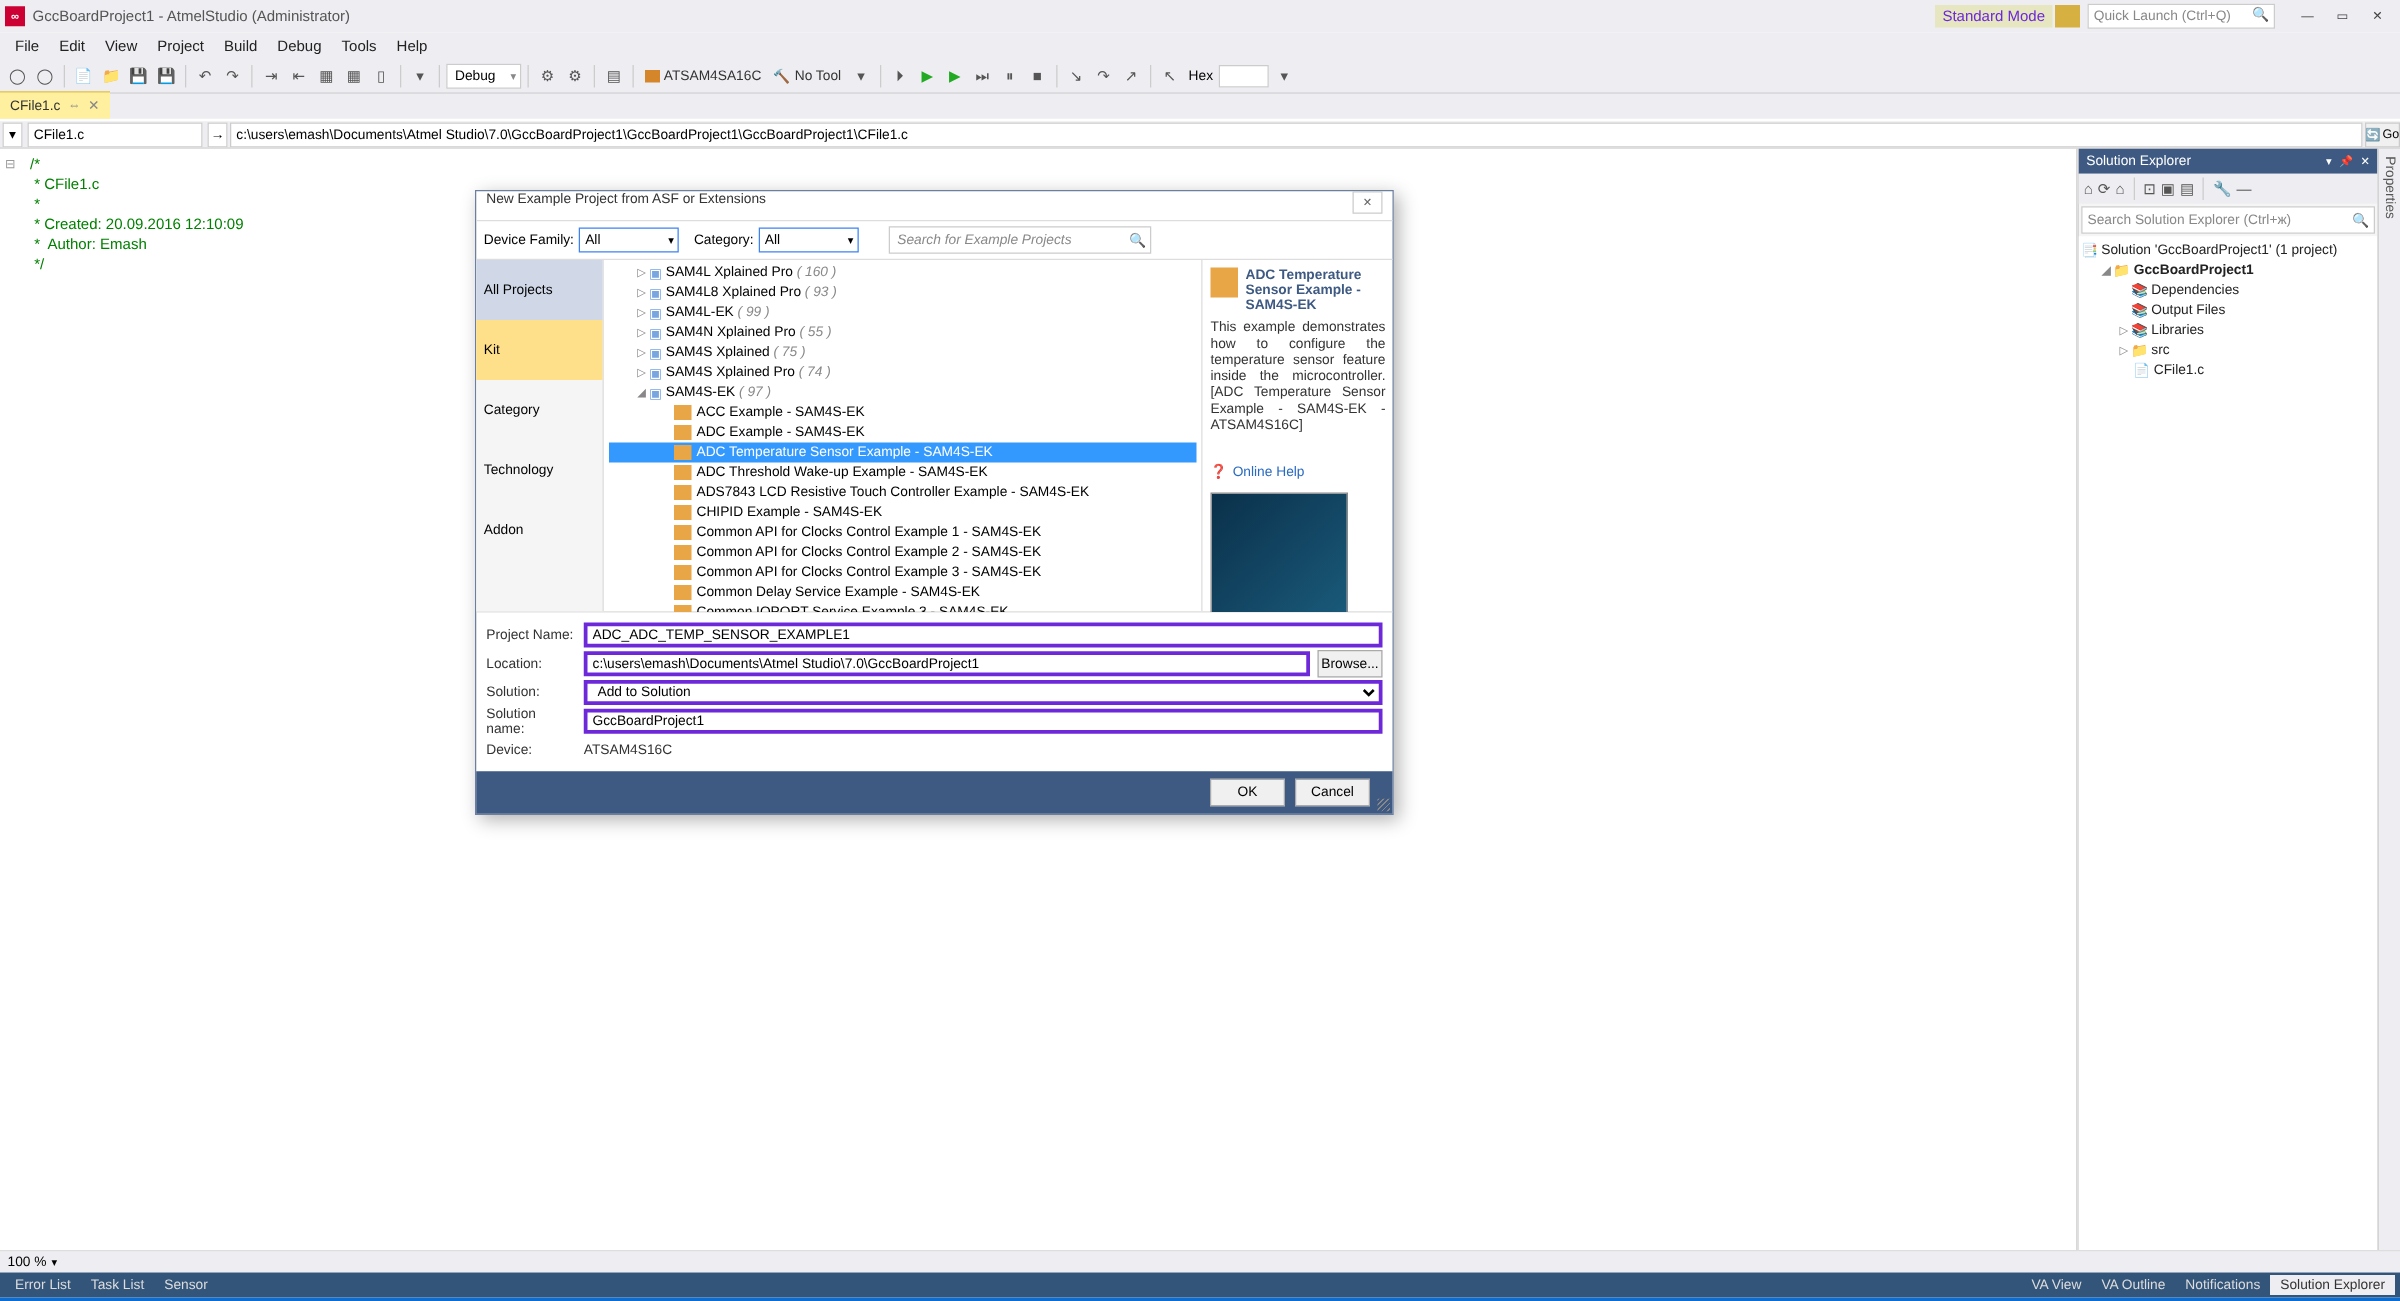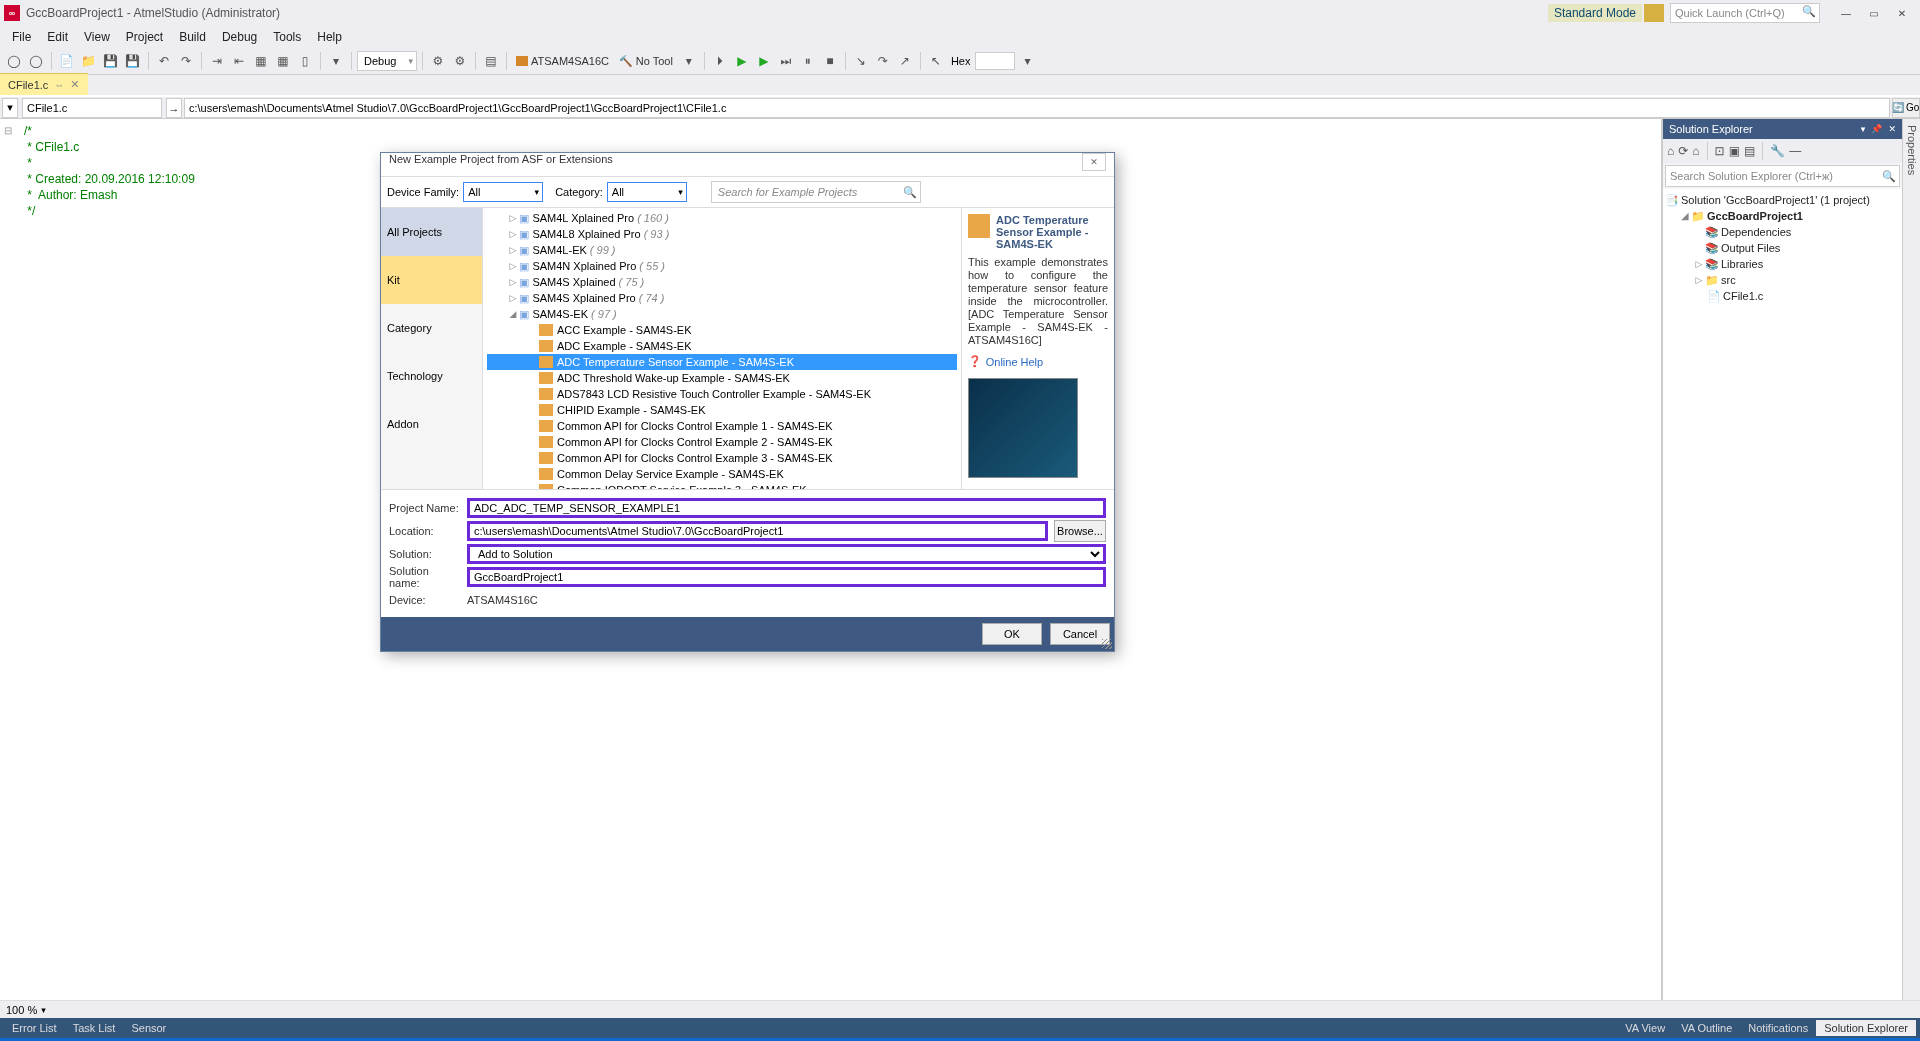--- a/index.html
+++ b/index.html
@@ -3,21 +3,21 @@
 <meta charset="utf-8">
 <style>
 * { margin: 0; padding: 0; box-sizing: border-box; font-family: "Segoe UI", Tahoma, sans-serif; }
 body { background: #fff; font-size: 12px; overflow: hidden; width: 1920px; height: 1041px; position: relative; }
 
 
 .title-bar { height: 26px; background: #eeeef2; display: flex; align-items: center; padding: 0 4px; }
 .title-bar .app-icon { width: 16px; height: 16px; background: #c03; margin-right: 6px; display: inline-flex; align-items: center; justify-content: center; color: #fff; font-size: 9px; font-weight: bold; }
 .title-bar .title-text { flex: 1; color: #555; font-size: 12px; }
 .title-right { display: flex; align-items: center; gap: 2px; }
-.std-mode { background: #e6e6c0; padding: 2px 6px; color: #0c4a6e; }
+.std-mode { background: #e6e6c0; padding: 2px 6px; color: #6d28d9; }
 .std-btn { width: 20px; height: 18px; background: #d6b040; }
 .quick-launch { width: 150px; height: 20px; border: 1px solid #ccc; background: #fff; font-size: 11px; padding: 0 18px 0 4px; color: #888; margin-left: 4px; position: relative; display: flex; align-items: center; }
 .quick-launch::after { content: "🔍"; position: absolute; right: 3px; top: 1px; font-size: 11px; color: #888; }
 .win-btns { display: flex; margin-left: 10px; }
 .win-btn { width: 28px; height: 20px; display: flex; align-items: center; justify-content: center; color: #444; font-size: 10px; }
 
 
 .menu-bar { height: 22px; background: #eeeef2; display: flex; align-items: center; padding: 0 4px; }
 .menu-item { padding: 2px 8px; color: #222; cursor: pointer; }
 
@@ -88,32 +88,32 @@
 .kit-row { display: flex; align-items: center; height: 16px; font-size: 11px; padding-left: 20px; }
 .kit-row .exp { width: 12px; color: #888; font-size: 9px; text-align: center; }
 .kit-row .ico { font-size: 11px; margin-right: 3px; color: #7aa6e0; }
 .kit-row .cnt { color: #888; font-style: italic; margin-left: 3px; }
 .ex-row { display: flex; align-items: center; height: 16px; font-size: 11px; padding-left: 52px; }
 .ex-row .ico { width: 14px; height: 12px; background: #e8a646; margin-right: 4px; }
 .ex-row.sel { background: #3399ff; color: #fff; }
 .proj-desc { width: 152px; padding: 6px; font-size: 11px; color: #333; overflow: auto; }
 .proj-desc .ttl { font-weight: bold; color: #3e5a82; margin-bottom: 6px; display: flex; gap: 6px; }
 .proj-desc .ttl .ico { width: 22px; height: 24px; background: #e8a646; flex-shrink: 0; }
-.proj-desc .body { text-align: justify; line-height: 13px; margin-bottom: 8px; }
+.proj-desc .body { text-align: justify; line-height: 13px; margin-bottom: 24px; }
 .proj-desc .link { color: #2a6ac0; display: flex; align-items: center; gap: 4px; margin-bottom: 10px; }
 .proj-desc .hw { width: 110px; height: 100px; background: linear-gradient(135deg,#0a304a,#1a5a7a); border: 1px solid #888; }
 
 .dlg-fields { padding: 6px 8px; font-size: 11px; }
 .fld-row { display: flex; align-items: center; height: 23px; gap: 6px; }
 .fld-row label { width: 72px; color: #333; }
 .fld-row input, .fld-row select, .fld-row .txt { flex: 1; height: 20px; border: 3px solid #6d28d9; padding: 0 4px; font-size: 11px; background: #fff; }
 .fld-row .browse { width: 52px; height: 22px; border: 1px solid #aaa; background: #f0f0f0; font-size: 11px; }
 .fld-row .static { color: #333; }
 
-.dlg-foot { height: 34px; background: #3e5a82; display: flex; align-items: center; justify-content: flex-end; padding: 0 4px; gap: 8px; }
+.dlg-foot { height: 34px; background: #3e5a82; display: flex; align-items: center; justify-content: flex-end; padding: 0 18px; gap: 8px; }
 .dlg-foot button { width: 60px; height: 22px; border: 1px solid #aaa; background: #f0f0f0; font-size: 11px; }
 .resize { position: absolute; right: 2px; bottom: 2px; width: 10px; height: 10px; background: repeating-linear-gradient(135deg,#888,#888 1px,transparent 1px,transparent 3px); }
 
 
 .zoom-bar { height: 18px; background: #eeeef2; font-size: 11px; padding: 0 6px; display: flex; align-items: center; border-top: 1px solid #ddd; }
 .tool-tabs { height: 20px; background: #34557a; display: flex; align-items: center; padding: 0 4px; }
 .tool-tabs .tab { color: #ddd; font-size: 11px; padding: 2px 8px; }
 .tool-tabs .right { margin-left: auto; display: flex; }
 .tool-tabs .tab.act { background: #eeeef2; color: #333; }
 .status-bar { height: 21px; background: #0d6cce; color: #fff; font-size: 11px; display: flex; align-items: center; padding: 0 8px; }

